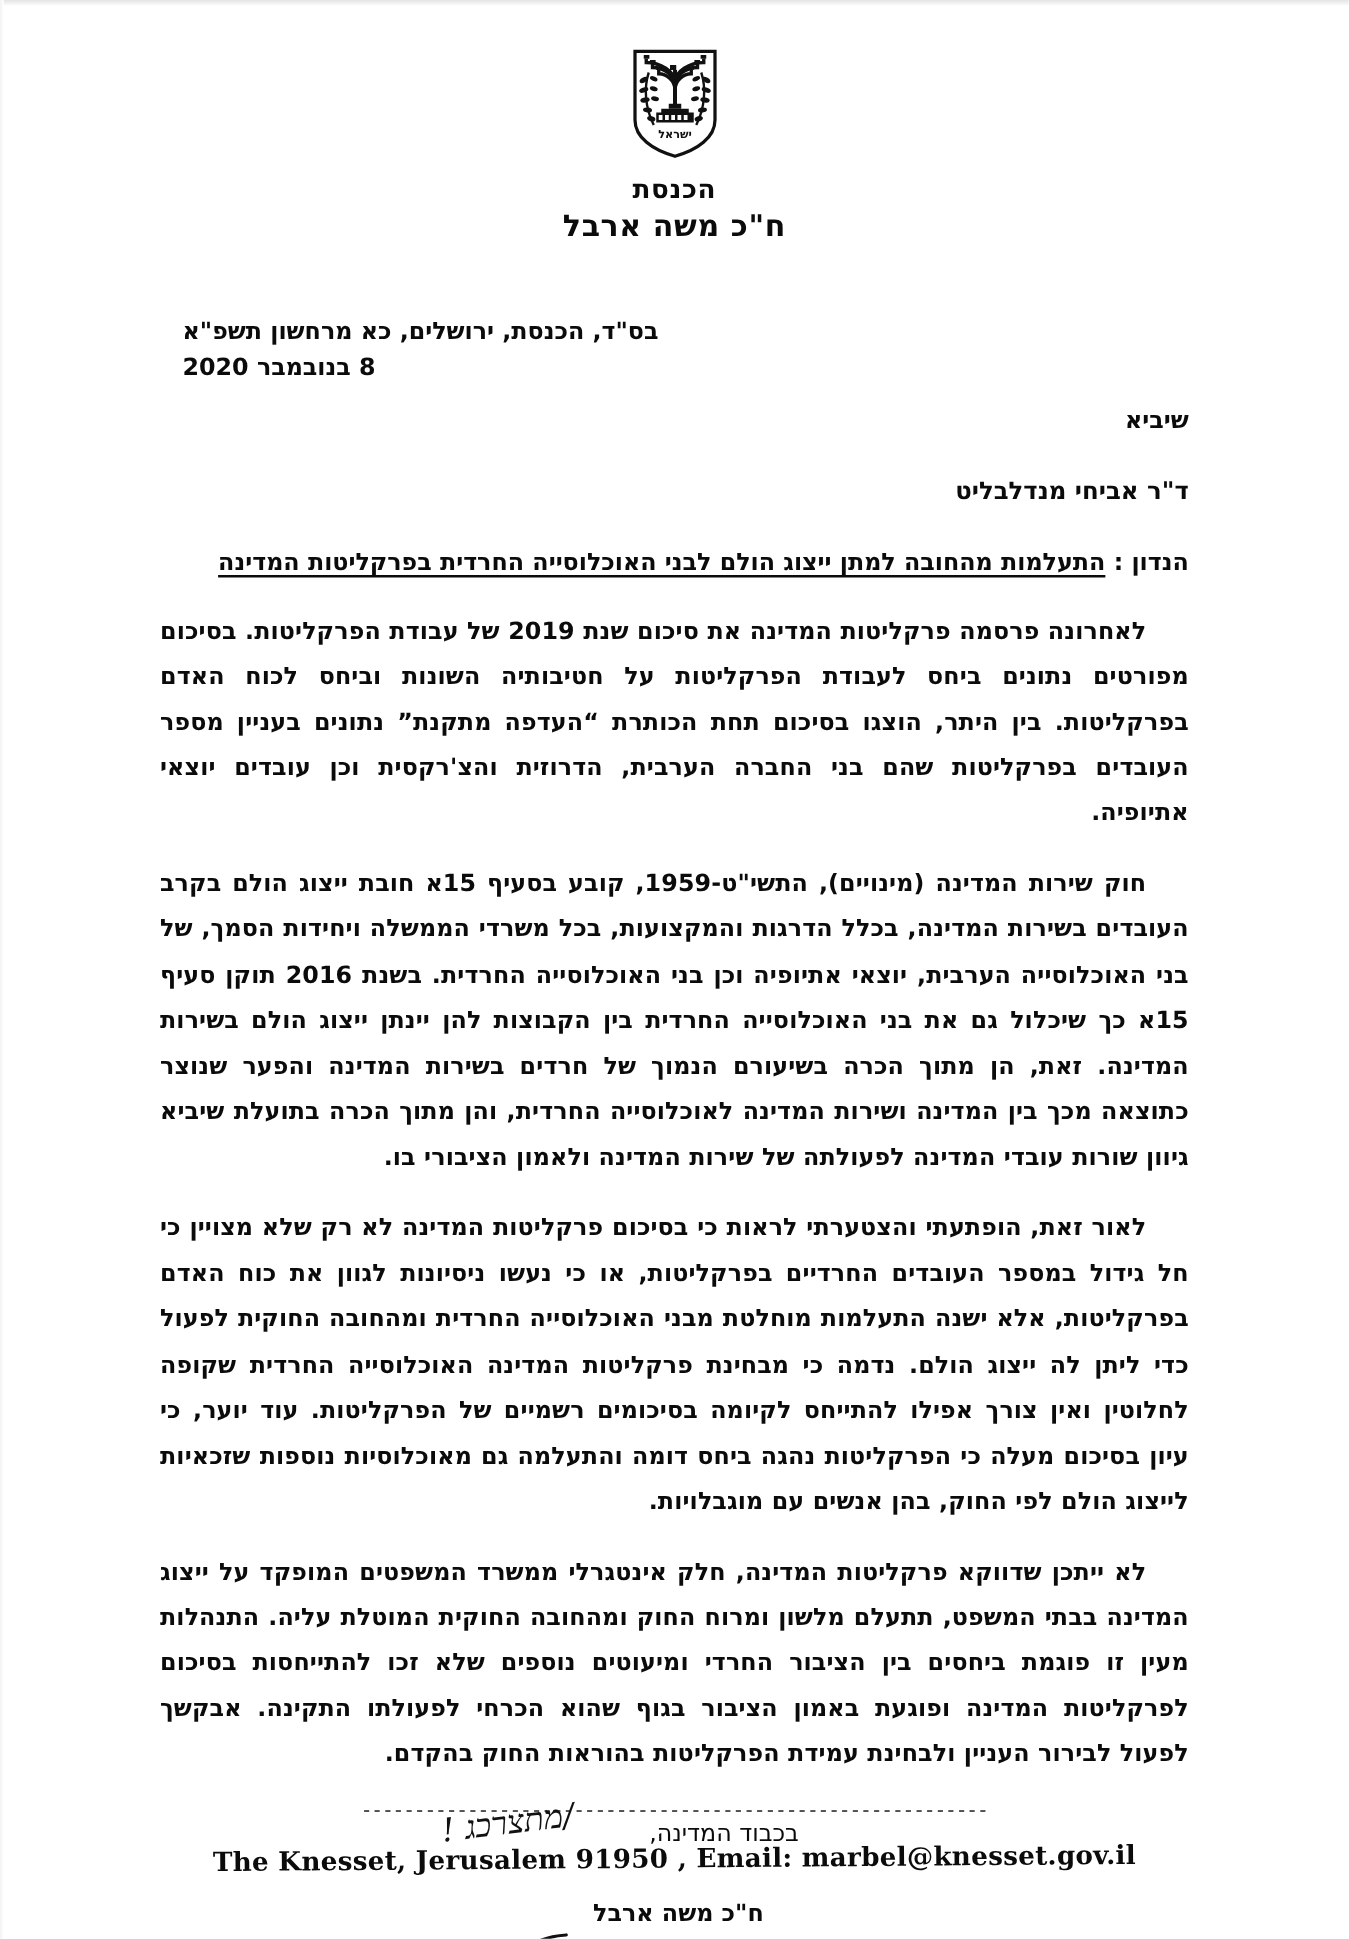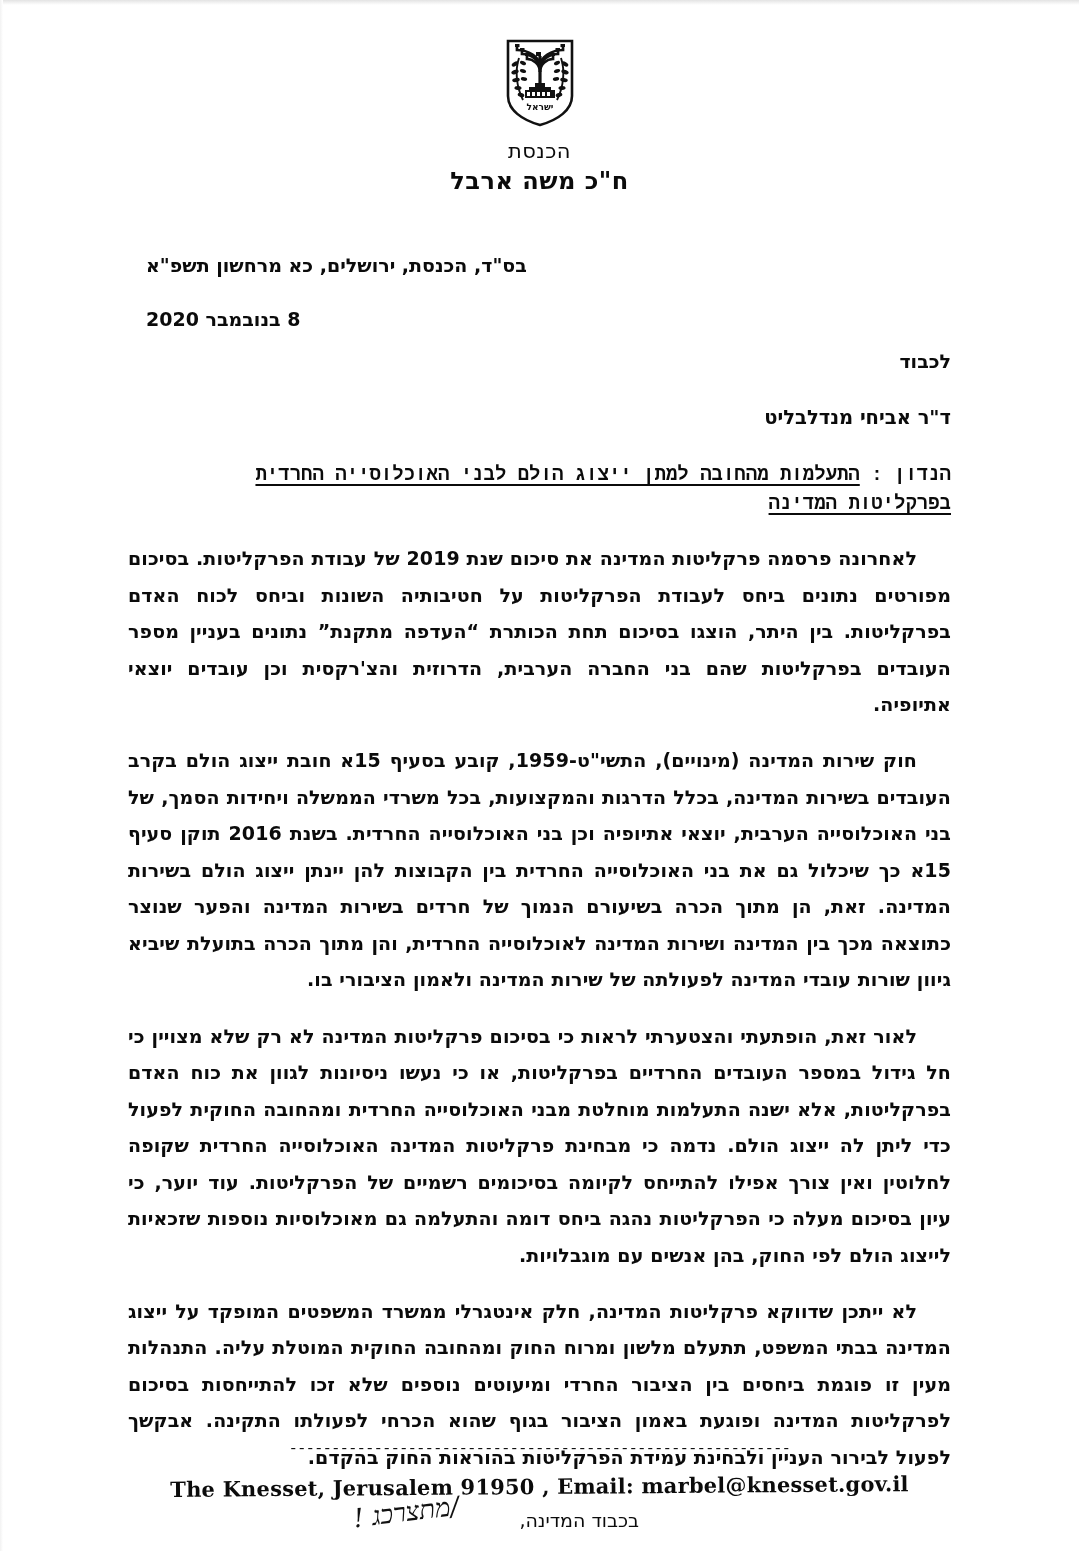--- a/index.html
+++ b/index.html
@@ -47,21 +47,21 @@
 
   .emblem {
     width: 74px;
     height: 90px;
     margin: 0 auto 10px;
     display: block;
   }
 
   .org-name {
     font-size: 21px;
-    font-weight: 400;
+    font-weight: 700;
     letter-spacing: 0.5px;
     line-height: 1.25;
   }
 
   .mk-name {
     font-size: 24px;
     font-weight: 700;
     letter-spacing: 0.5px;
     line-height: 1.3;
     margin-top: 2px;
@@ -72,21 +72,20 @@
     margin-top: 54px;
     text-align: left;
     direction: rtl;
     font-size: 19px;
     font-weight: 700;
     line-height: 1.5;
     padding-left: 18px;
   }
   .date-block .date-line-2 {
     direction: rtl;
-    margin-top: 25px;
   }
 
   
   .recipient-block {
     margin-top: 14px;
     text-align: right;
     font-size: 19px;
     line-height: 1.55;
   }
   .to-label {
@@ -108,21 +107,20 @@
   }
 
   
   .subject-line {
     margin-top: 28px;
     text-align: right;
     font-size: 19px;
     font-weight: 700;
     line-height: 1.5;
     padding-left: 16px;
-    font-family: Liberation Mono, monospace;
   }
   .subject-label {
     font-weight: 700;
     text-decoration: none;
   }
   .subject-text {
     font-weight: 700;
     text-decoration: underline;
     text-underline-offset: 4px;
     text-decoration-thickness: 1.6px;
@@ -289,21 +287,21 @@
     <div class="org-name">הכנסת</div>
     <div class="mk-name">ח"כ משה ארבל</div>
   </div>
 
   <div class="date-block">
     <div class="date-line-1">בס"ד, הכנסת, ירושלים, כא מרחשון תשפ"א</div>
     <div class="date-line-2">8 בנובמבר 2020</div>
   </div>
 
   <div class="recipient-block">
-    <div class="to-label">לכבוד</div>
+    <div class="to-label">שיביא</div>
     <div class="recipient-name">ד"ר אביחי מנדלבליט</div>
   </div>
 
   <div class="subject-line">
     <span class="subject-label">הנדון :</span>
     <span class="subject-text">התעלמות מהחובה למתן ייצוג הולם לבני האוכלוסייה החרדית בפרקליטות המדינה</span>
   </div>
 
   <div class="body-copy">
     <p>לאחרונה פרסמה פרקליטות המדינה את סיכום שנת 2019 של עבודת הפרקליטות. בסיכום מפורטים נתונים ביחס לעבודת הפרקליטות על חטיבותיה השונות וביחס לכוח האדם בפרקליטות. בין היתר, הוצגו בסיכום תחת הכותרת “העדפה מתקנת” נתונים בעניין מספר העובדים בפרקליטות שהם בני החברה הערבית, הדרוזית והצ'רקסית וכן עובדים יוצאי אתיופיה.</p>

